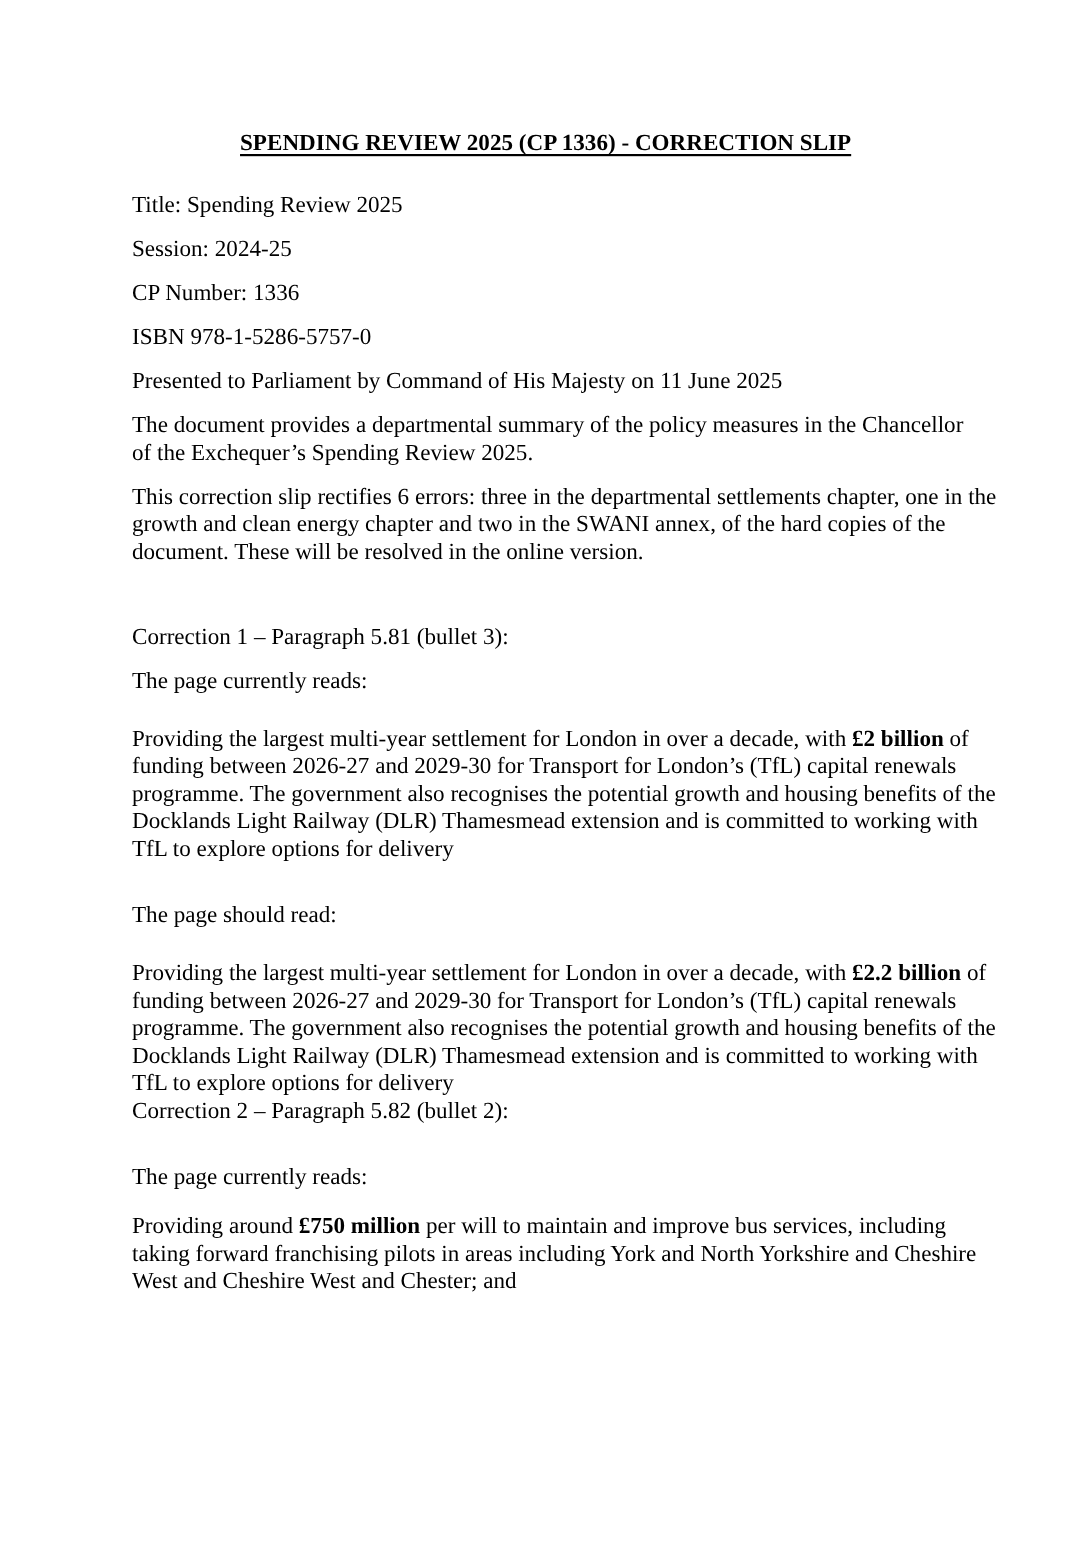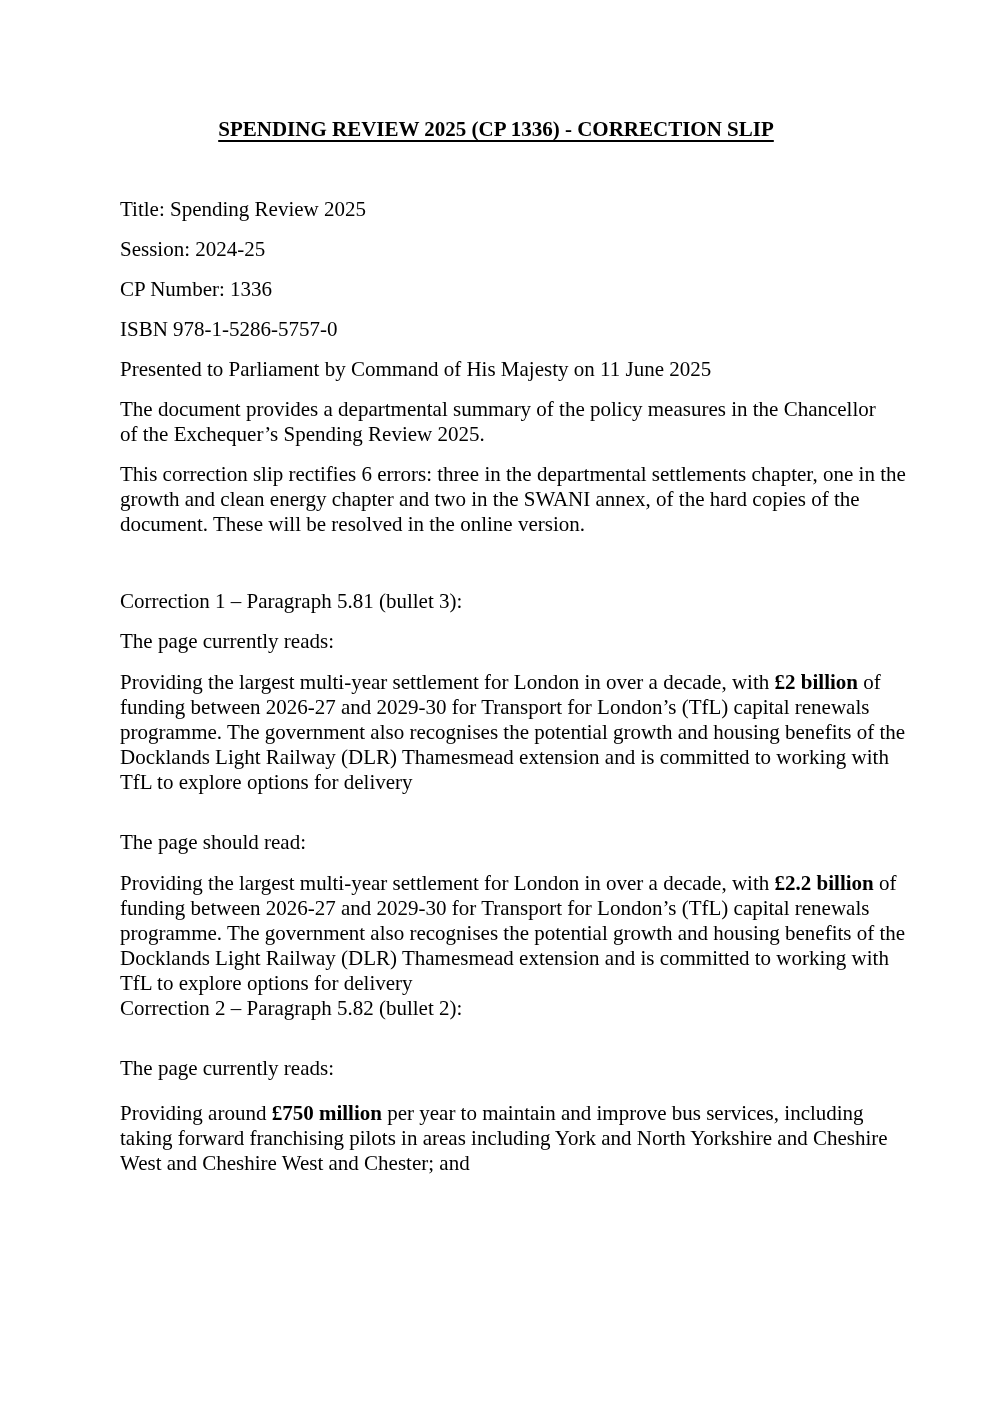--- a/index.html
+++ b/index.html
@@ -41,23 +41,23 @@
     text-underline-offset: 4px;
   }
   .bold {
     font-weight: bold;
   }
   .tline {
     white-space: nowrap;
   }
   
   .m-presented { margin-top: 47px; }
-  .m-meta-first { margin-top: 55px; }
+  .m-meta-first { margin-top: 32px; }
   .m-std { margin-top: 15px; }
-  .m-para { margin-top: 16px; }
+  .m-para { margin-top: 28px; }
   .m-corr1 { margin-top: 52px; }
   .m-should { margin-top: 35px; }
   .m-corr2 { }
   .m-curr2 { margin-top: 35px; }
   .m-para3 { margin-top: 20px; }
 </style>
 </head>
 <body>
 
 <div class="page">
@@ -106,18 +106,18 @@
       <div class="tline"><span>programme. The government also recognises the potential growth and housing benefits of the</span></div>
       <div class="tline"><span>Docklands Light Railway (DLR) Thamesmead extension and is committed to working with</span></div>
       <div class="tline"><span>TfL to explore options for delivery</span></div>
     </div>
 
   <p class="m-corr2 u">Correction 2 – Paragraph 5.82 (bullet 2):</p>
 
   <p class="m-curr2 u">The page currently reads:</p>
 
   <div class="m-para3">
-      <div class="tline"><span>Providing around </span><span class="bold">£750 million</span><span> per year to maintain and improve bus services, including</span></div>
+      <div class="tline"><span>Providing around </span><span class="bold">£750 million</span><span> per will to maintain and improve bus services, including</span></div>
       <div class="tline"><span>taking forward franchising pilots in areas including York and North Yorkshire and Cheshire</span></div>
       <div class="tline"><span>West and Cheshire West and Chester; and</span></div>
     </div>
 
 </div>
 
 </body></html>

